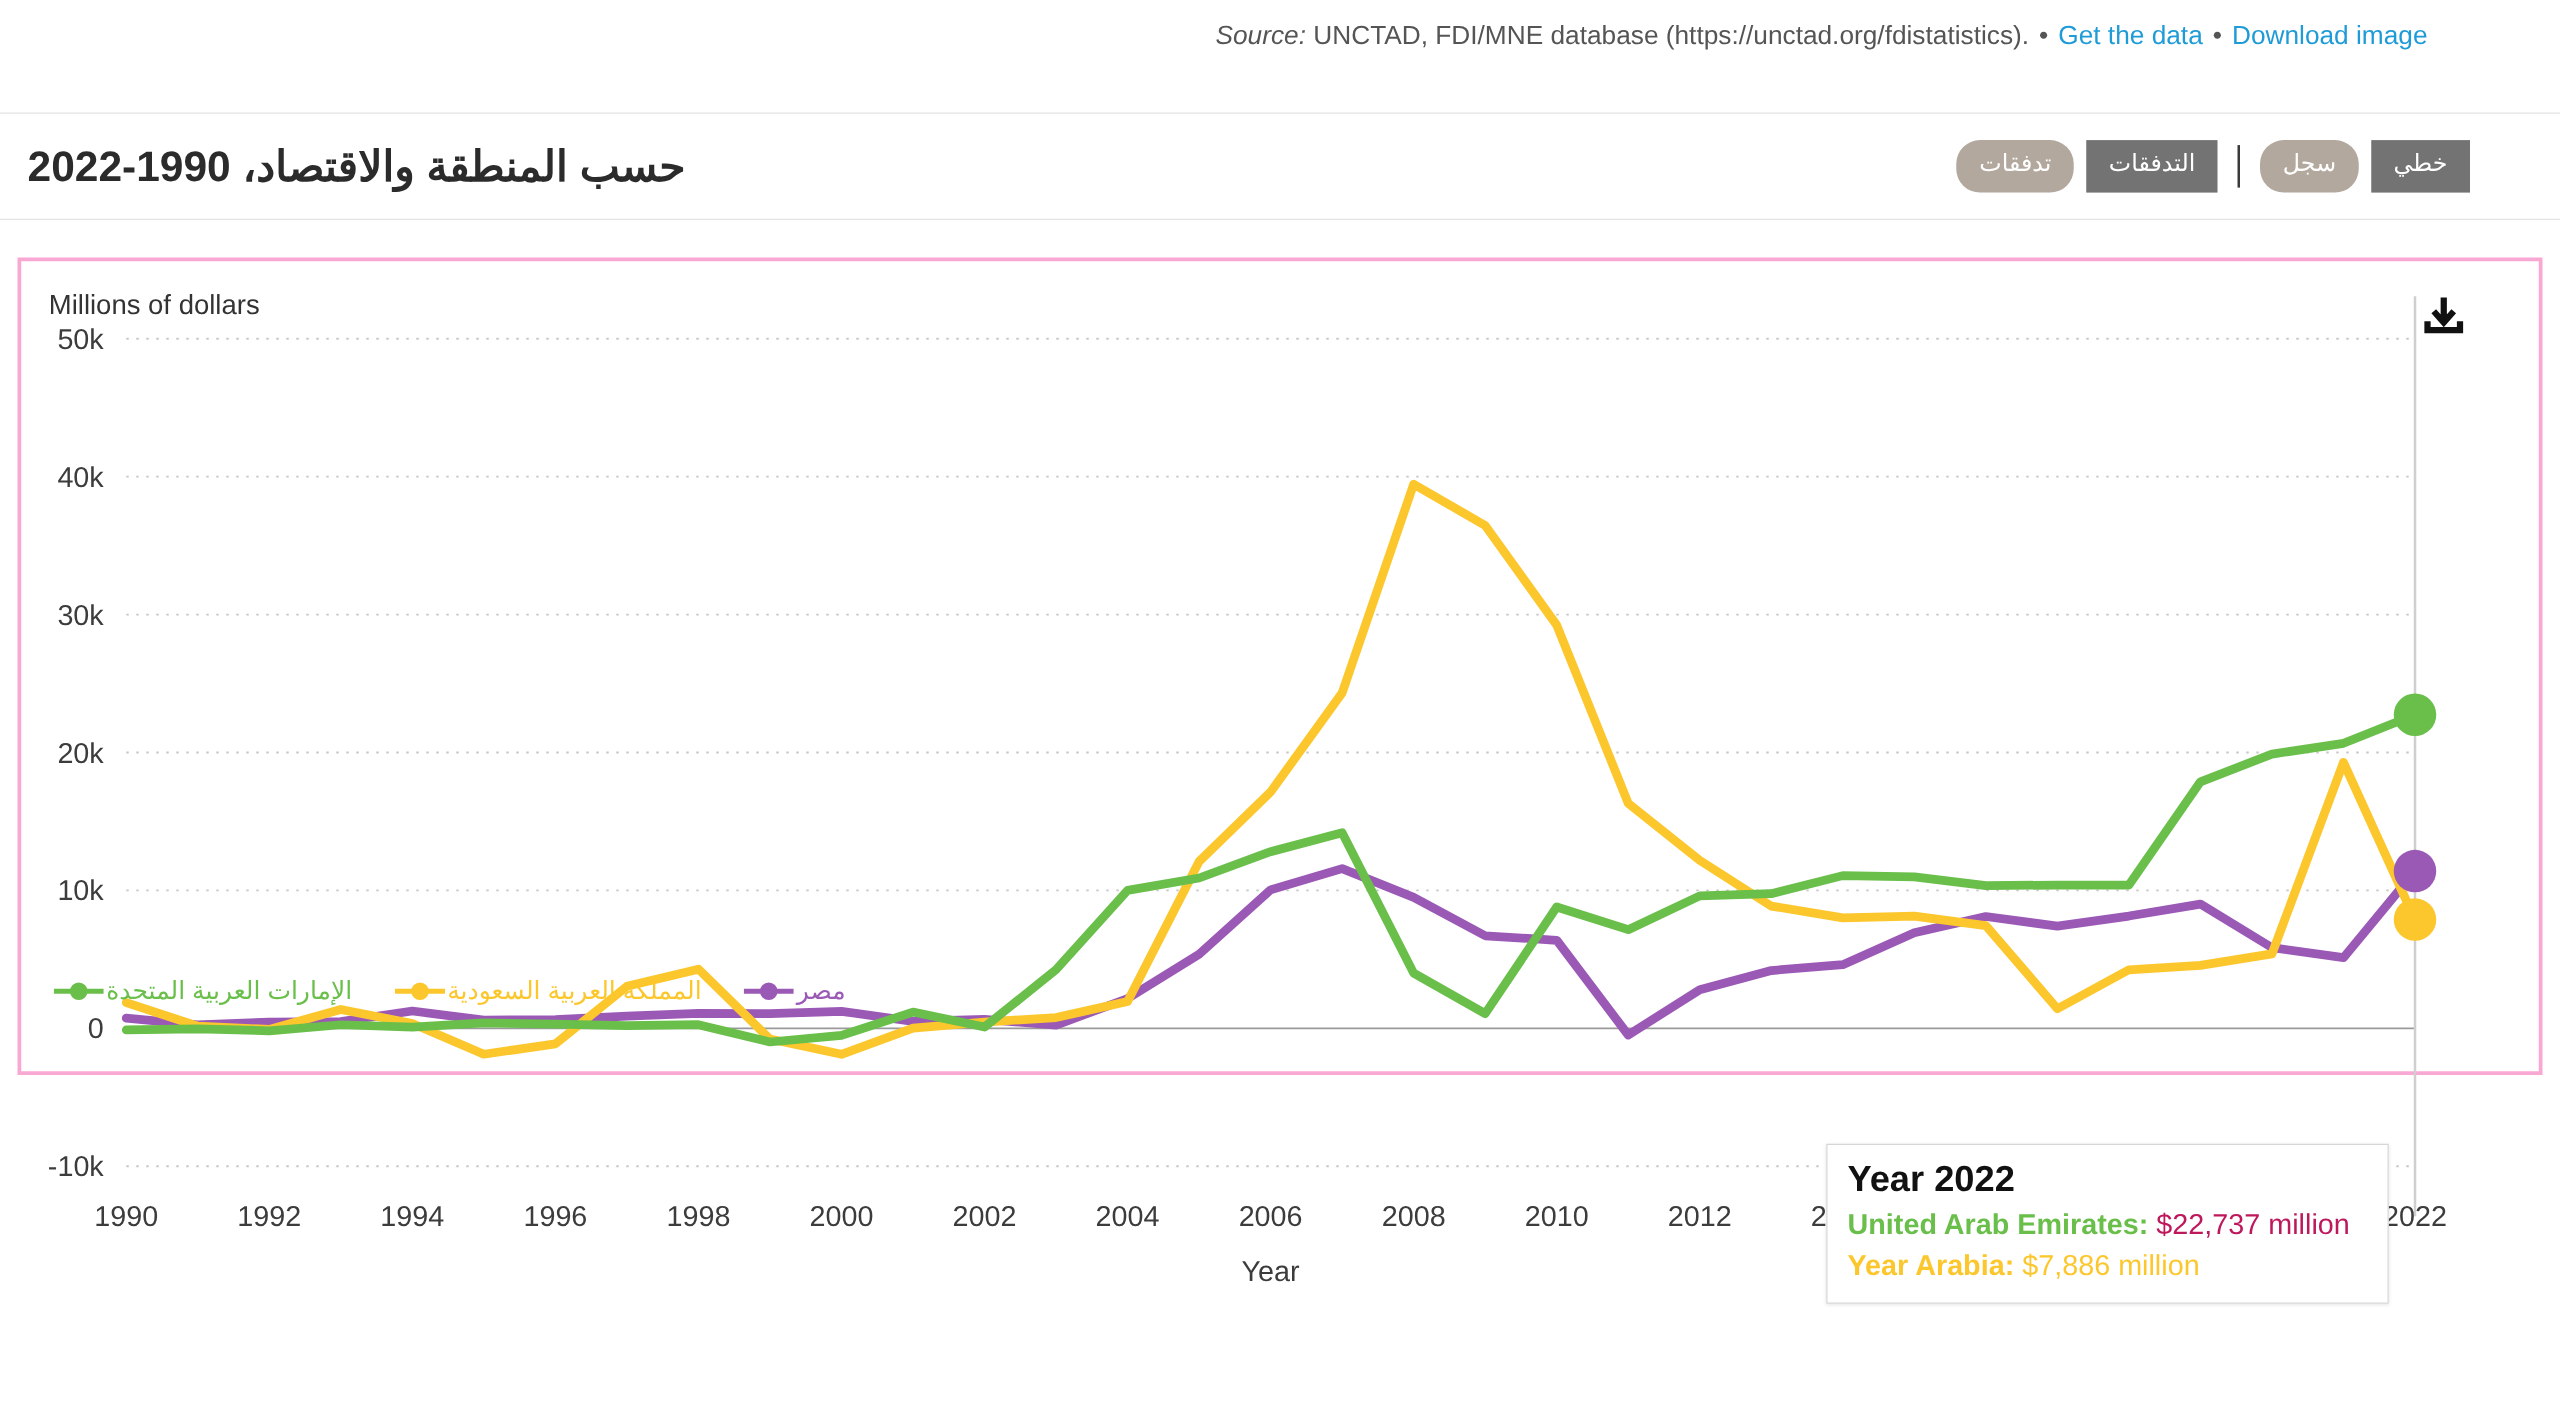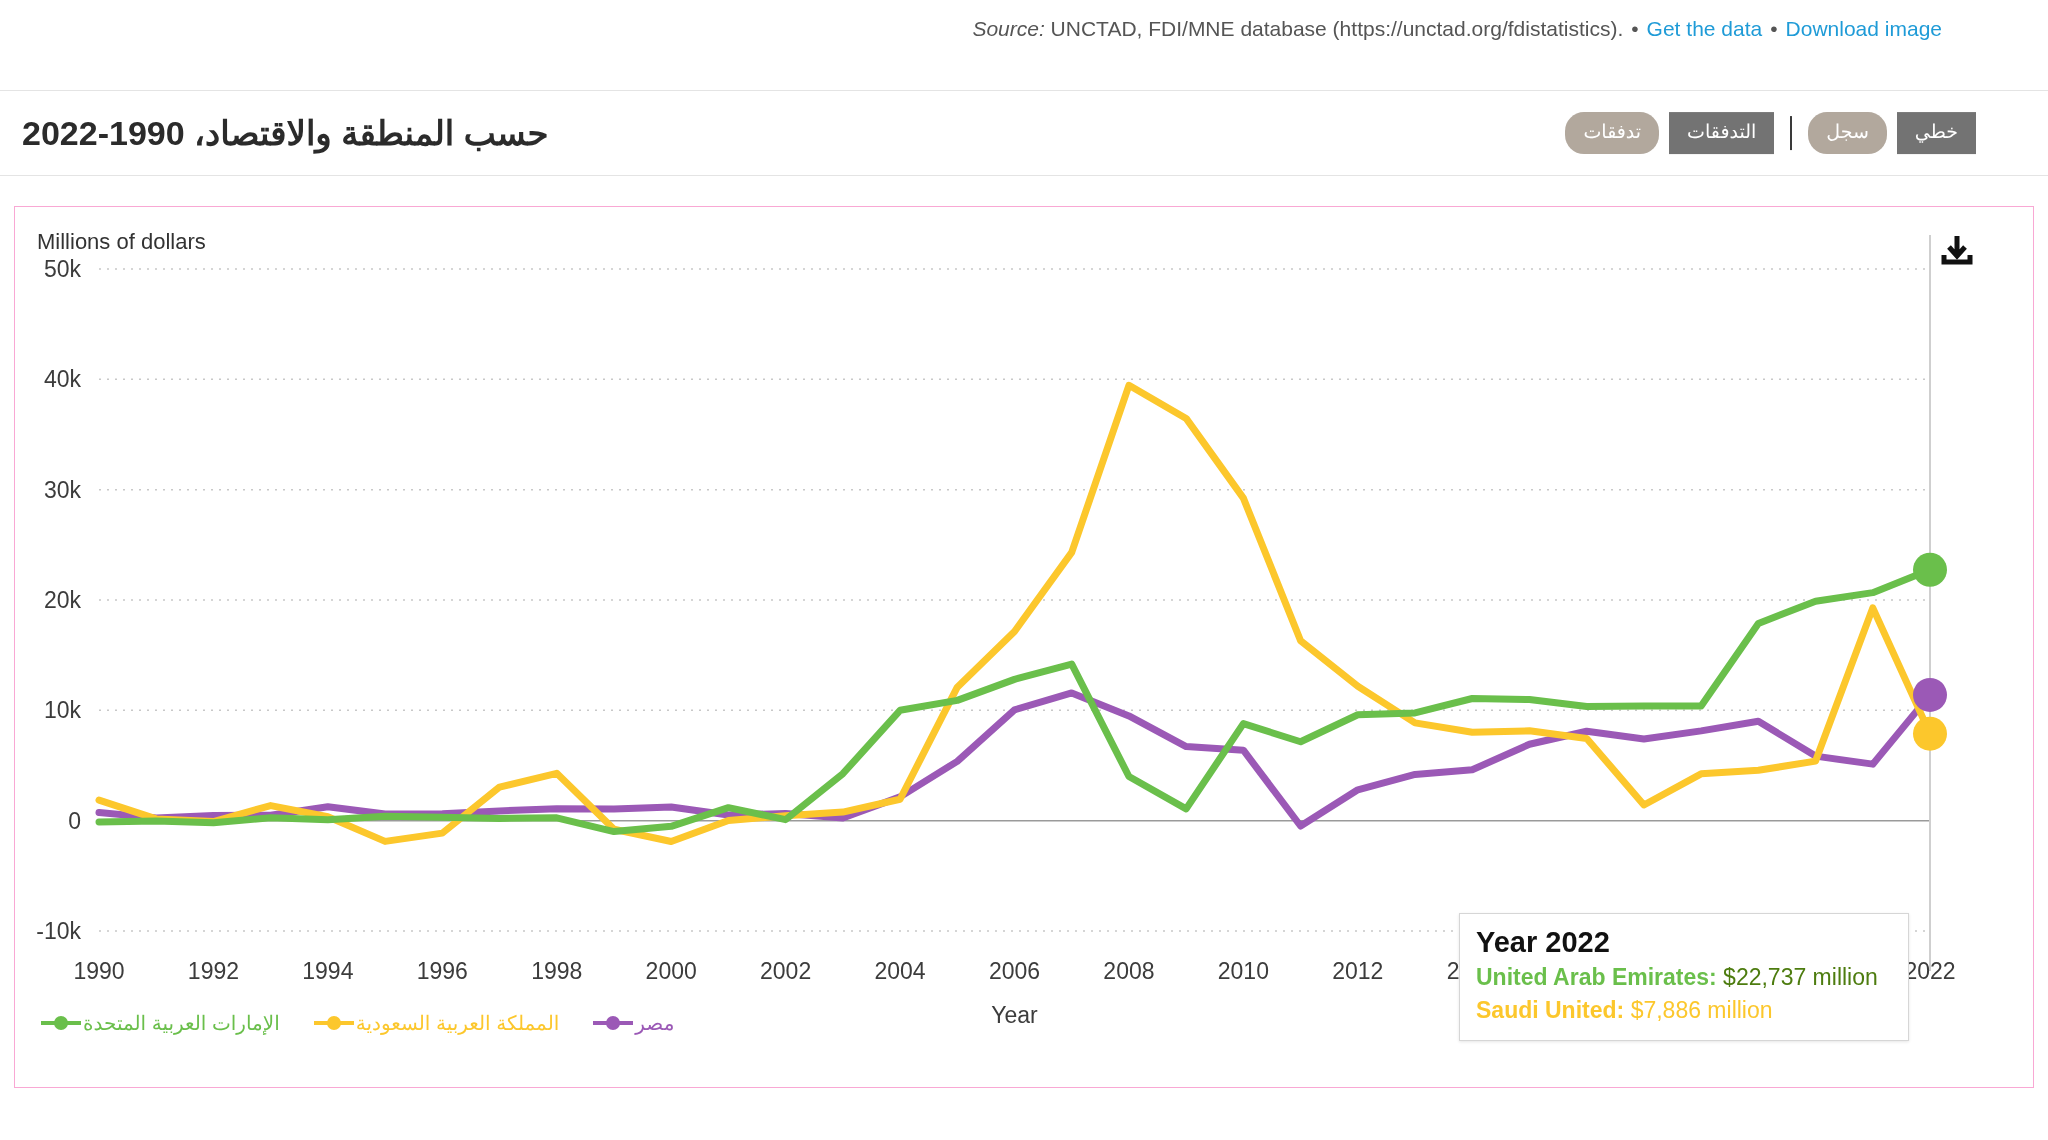--- a/index.html
+++ b/index.html
@@ -78,23 +78,23 @@
   .btn-divider {
     width: 2px;
     height: 34px;
     background: #3a3a3a;
     margin: 0 6px;
   }
 
   
   .chart-card {
     margin: 30px 14px 0 14px;
-    border: 1px solid #f9a8d4;
-    background: #ffffff;
-    height: 882px;
+    border: 3px solid #f9a8d4;
+    background: #ffffff;
+    height: 654px;
     position: relative;
   }
   .axis-unit {
     position: absolute;
     left: 22px;
     top: 22px;
     font-size: 22px;
     color: #333333;
   }
   .download-btn {
@@ -249,24 +249,24 @@
         <circle cx="1915" cy="487.88666666666666" r="17" fill="#9b59b6"></circle>
         <circle cx="1915" cy="526.6578" r="17" fill="#fcc72c"></circle>
         <circle cx="1915" cy="362.8017666666667" r="17" fill="#6abf4b"></circle>
       </svg>
   </div>
 
   <div class="tooltip">
     <div class="tt-title">Year 2022</div>
     <div class="tt-row">
       <b style="color:#6abf4b">United Arab Emirates:</b>
-      <span style="color:#4d7c0f">$22,737 million</span>
+      <span style="color:#be185d">$22,737 million</span>
     </div>
     <div class="tt-row">
-      <b style="color:#fcc72c">Saudi United:</b>
+      <b style="color:#fcc72c">Year Arabia:</b>
       <span style="color:#fcc72c">$7,886 million</span>
     </div>
   </div>
 
   <div class="legend">
     <div class="legend-item">
       <span class="legend-label" style="color:#6abf4b">الإمارات العربية المتحدة</span>
       <svg class="legend-marker" width="40" height="20">
         <line x1="0" y1="10" x2="40" y2="10" stroke="#6abf4b" stroke-width="4"></line>
         <circle cx="20" cy="10" r="7" fill="#6abf4b"></circle>

